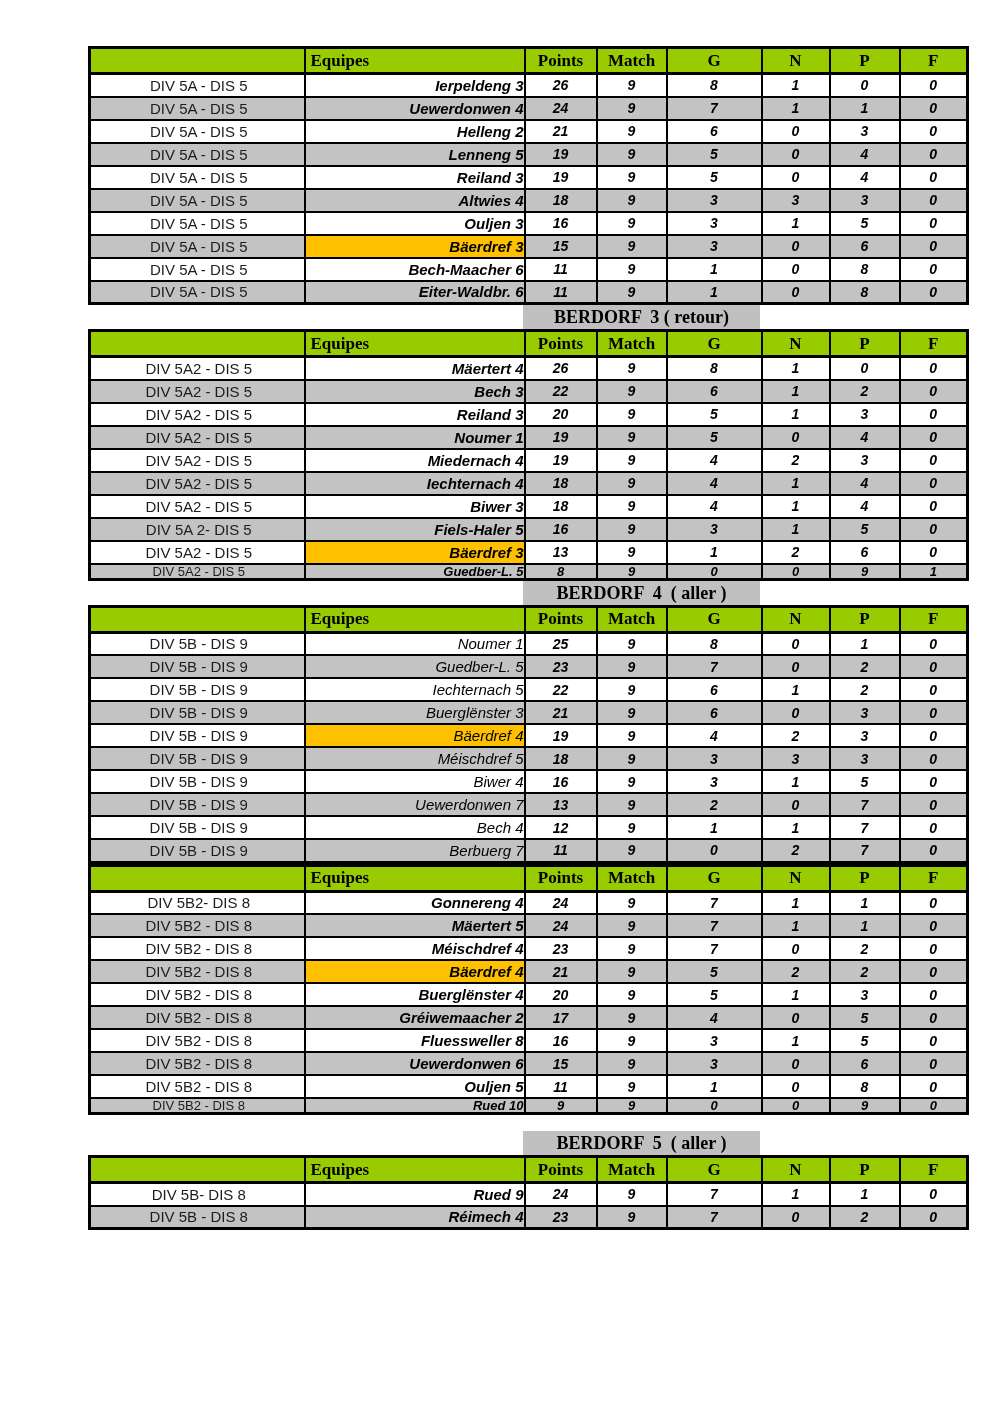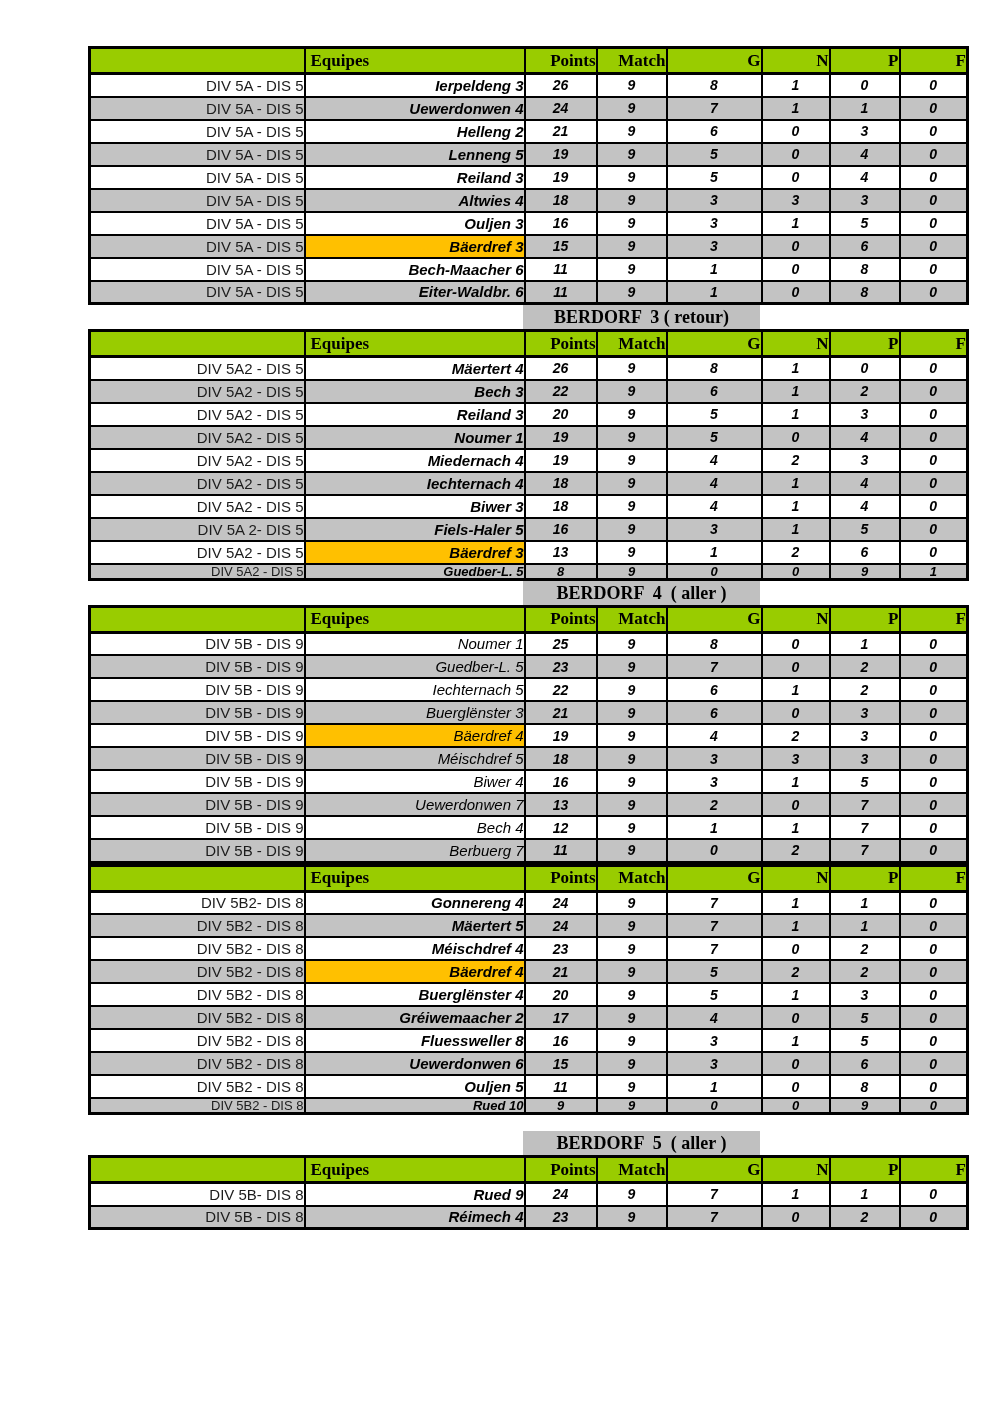--- a/index.html
+++ b/index.html
@@ -27,25 +27,25 @@
     overflow: hidden;
     white-space: nowrap;
   }
   thead th {
     background: #99CC00;
     height: 26px;
     font-family: "Liberation Serif", serif;
     font-size: 17px;
     font-weight: bold;
     border-bottom: 3px solid #000;
-    text-align: right;
+    text-align: center;
   }
   thead th.col-equipes { text-align: left; padding-left: 5px; }
   td { height: 23px; background: #ffffff; }
-  td.division { font-size: 15px; padding-left: 3px; text-align: right; color: #1c1c1c; }
+  td.division { font-size: 15px; padding-left: 3px; text-align: center; color: #1c1c1c; }
   td.team {
     font-size: 15px; font-weight: bold; font-style: italic;
     padding-left: 5px; text-align: right;
   }
   table.team-regular td.team { font-weight: normal; }
   td.num { font-size: 14px; font-weight: bold; font-style: italic; text-align: center; }
   tr.alt td { background: #C3C3C3; }
   td.highlight { background: #FFC000 !important; }
   tr.squeezed td { height: 15px; font-size: 13px; line-height: 13px; }
   .section-heading {

